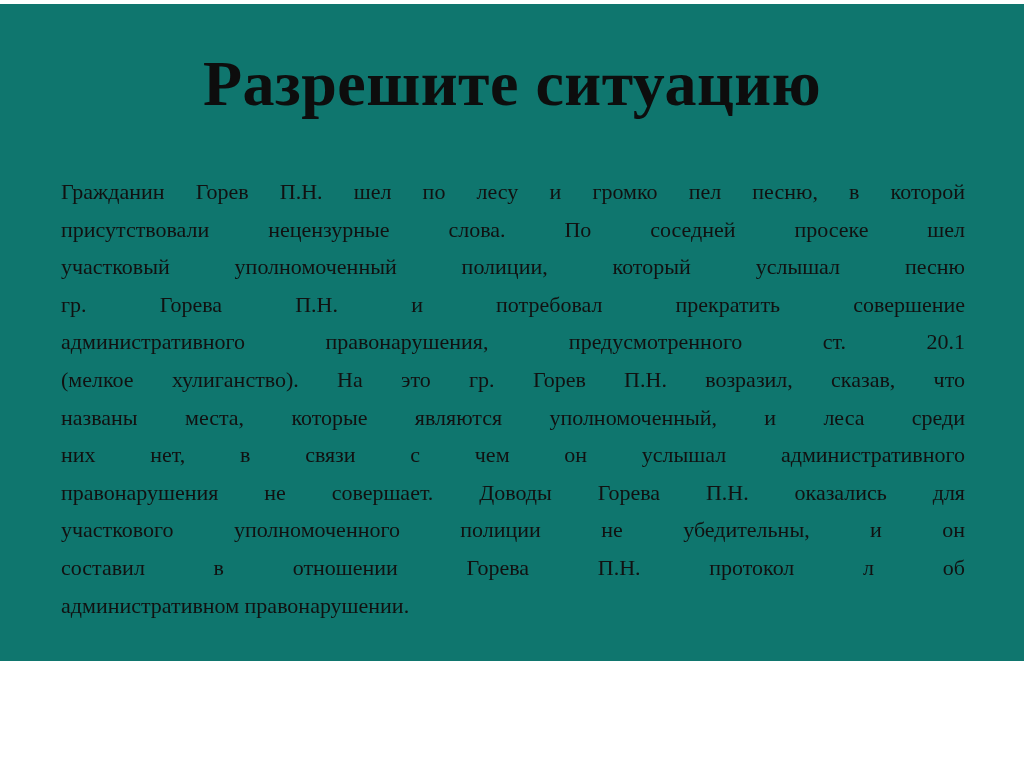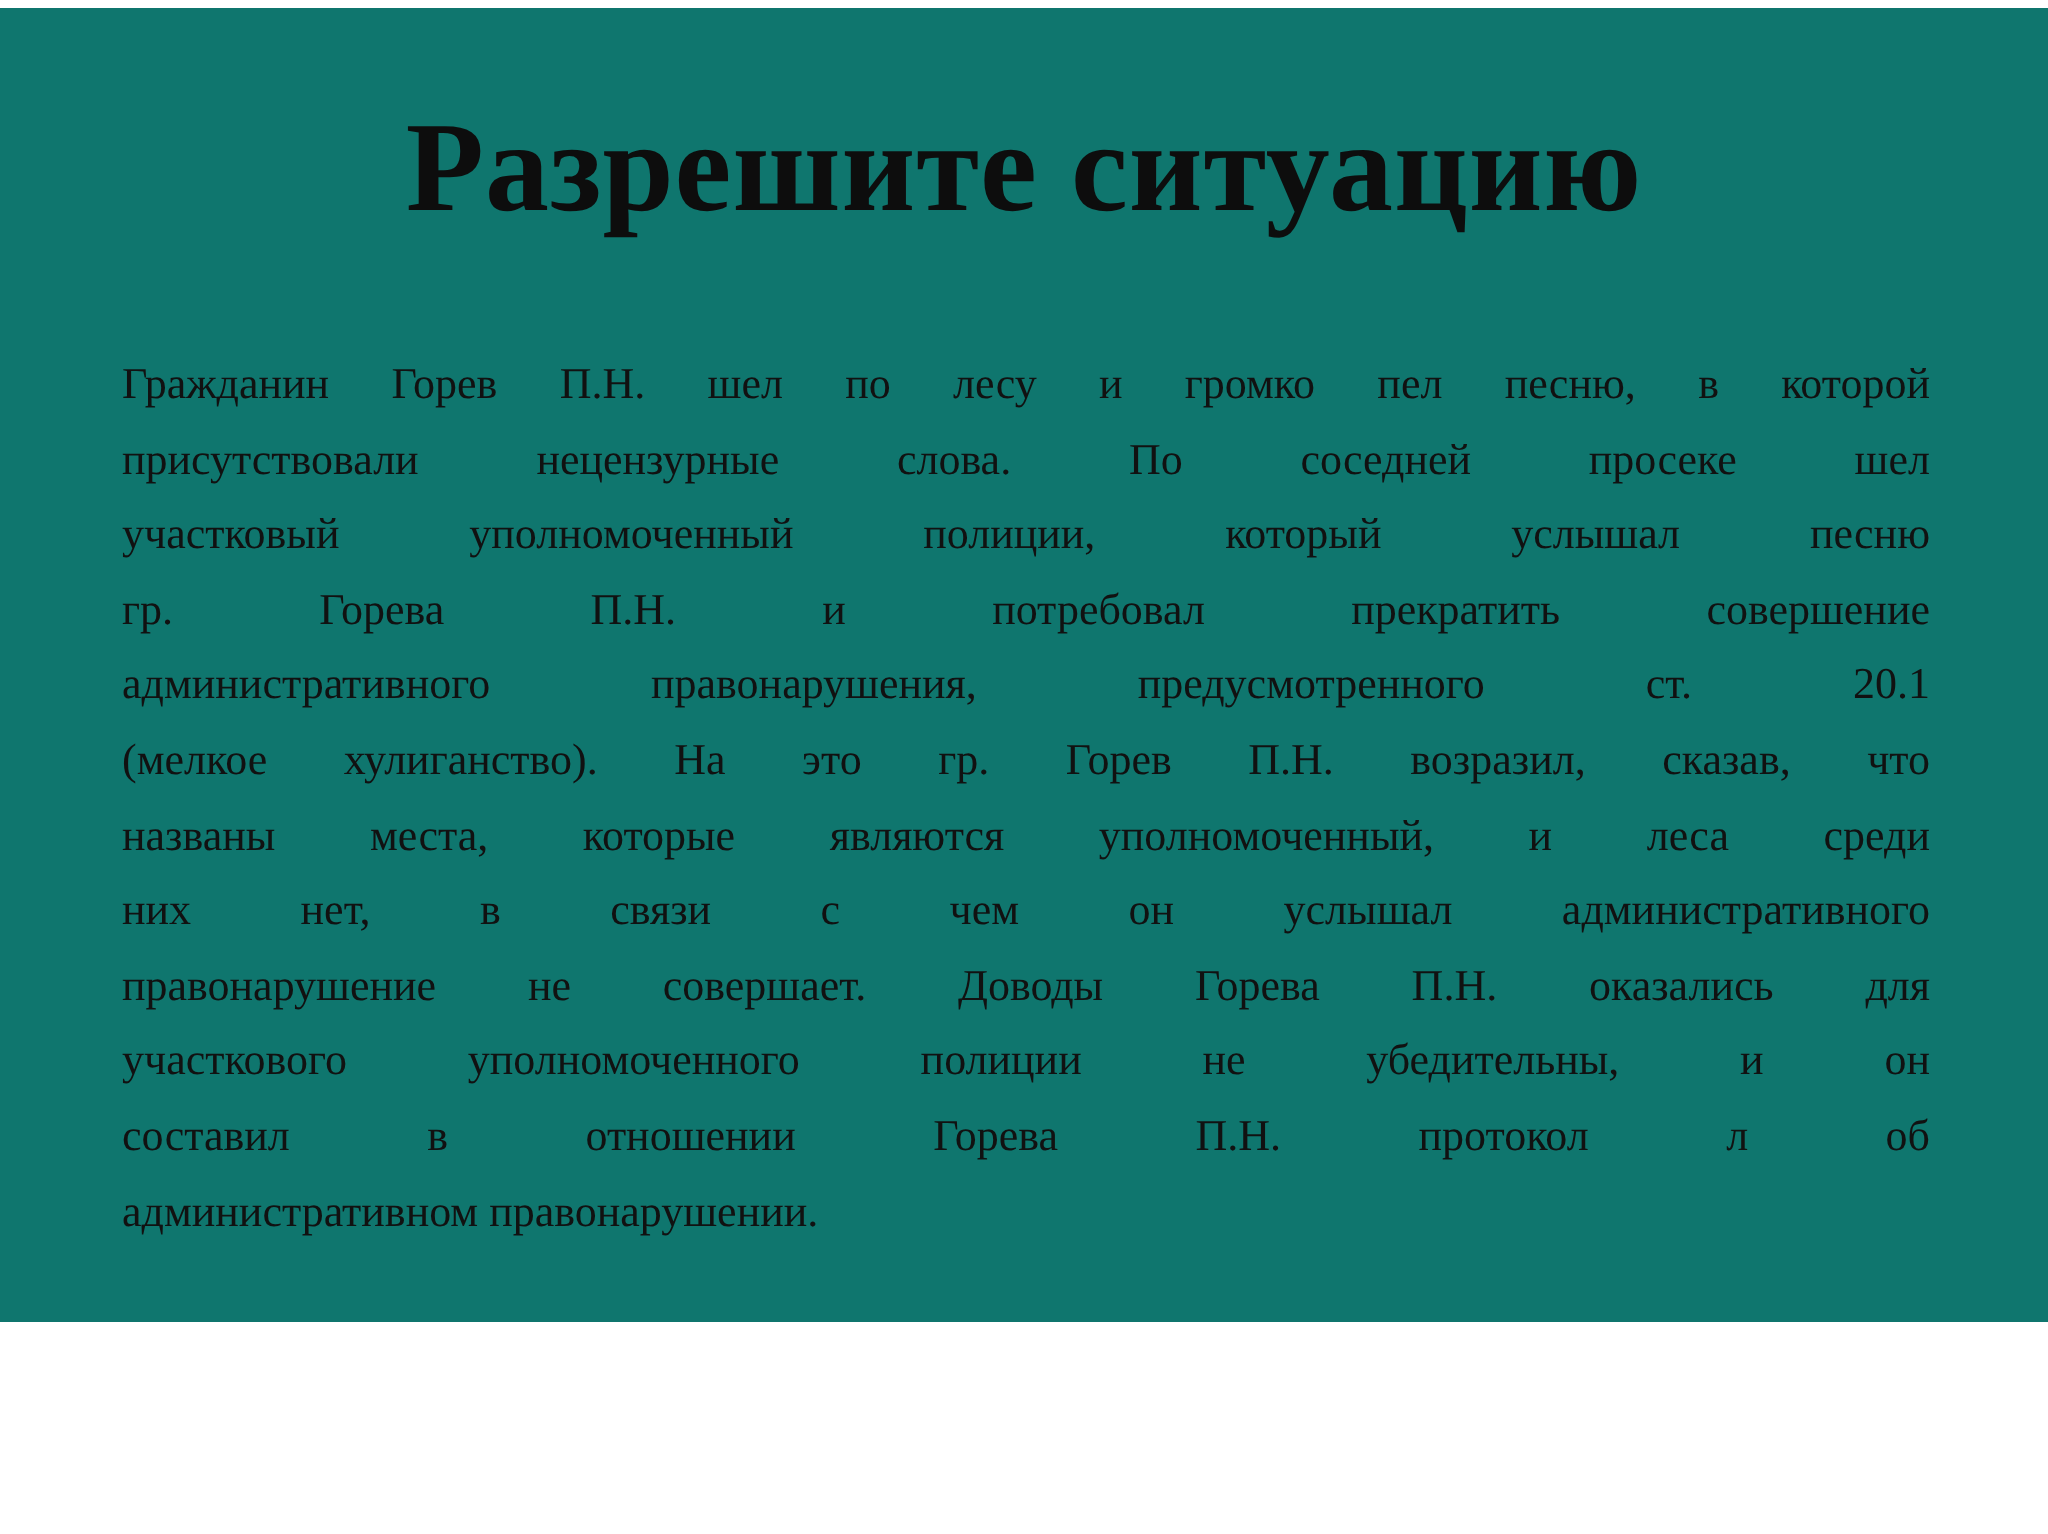--- a/index.html
+++ b/index.html
@@ -93,21 +93,21 @@
     <div class="line">
         <span>(мелкое хулиганство). На это гр. Горев П.Н. возразил, сказав, что</span>
       </div>
     <div class="line">
         <span>названы места, которые являются уполномоченный, и леса среди</span>
       </div>
     <div class="line">
         <span>них нет, в связи с чем он услышал административного</span>
       </div>
     <div class="line">
-        <span>правонарушение не совершает. Доводы Горева П.Н. оказались для</span>
+        <span>правонарушения не совершает. Доводы Горева П.Н. оказались для</span>
       </div>
     <div class="line">
         <span>участкового уполномоченного полиции не убедительны, и он</span>
       </div>
     <div class="line">
         <span>составил в отношении Горева П.Н. протокол л об</span>
       </div>
     <div class="line last">
         <span>административном правонарушении.</span>
       </div>

